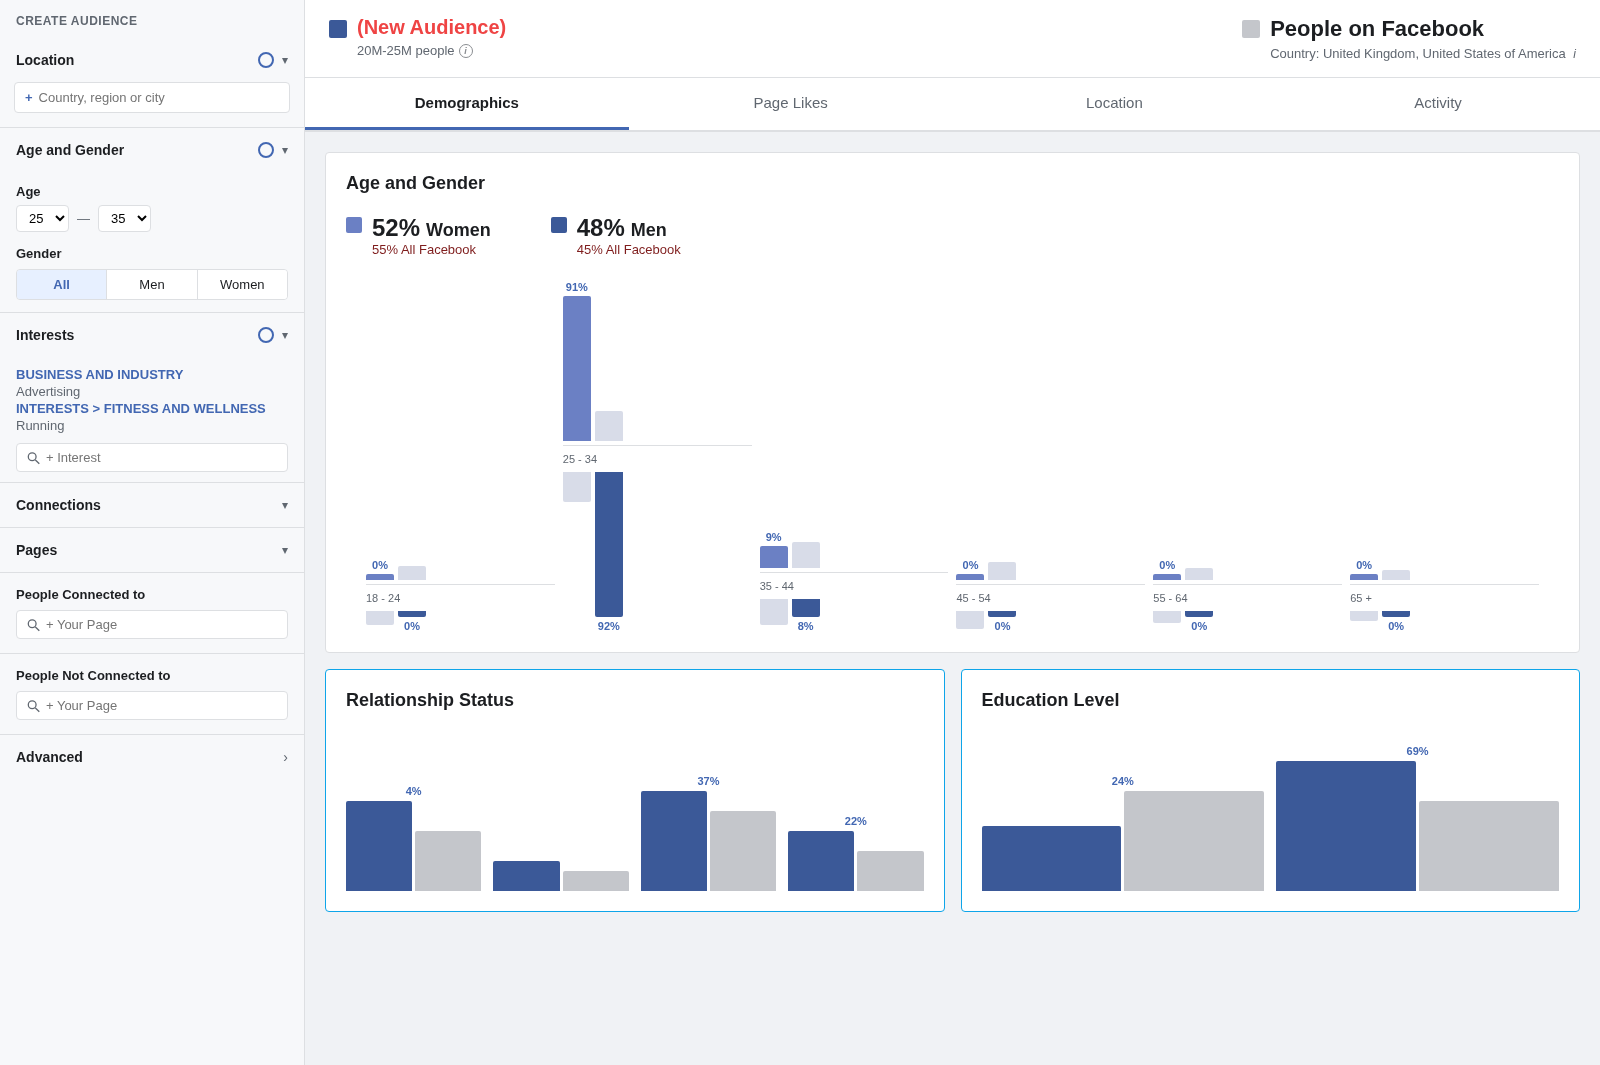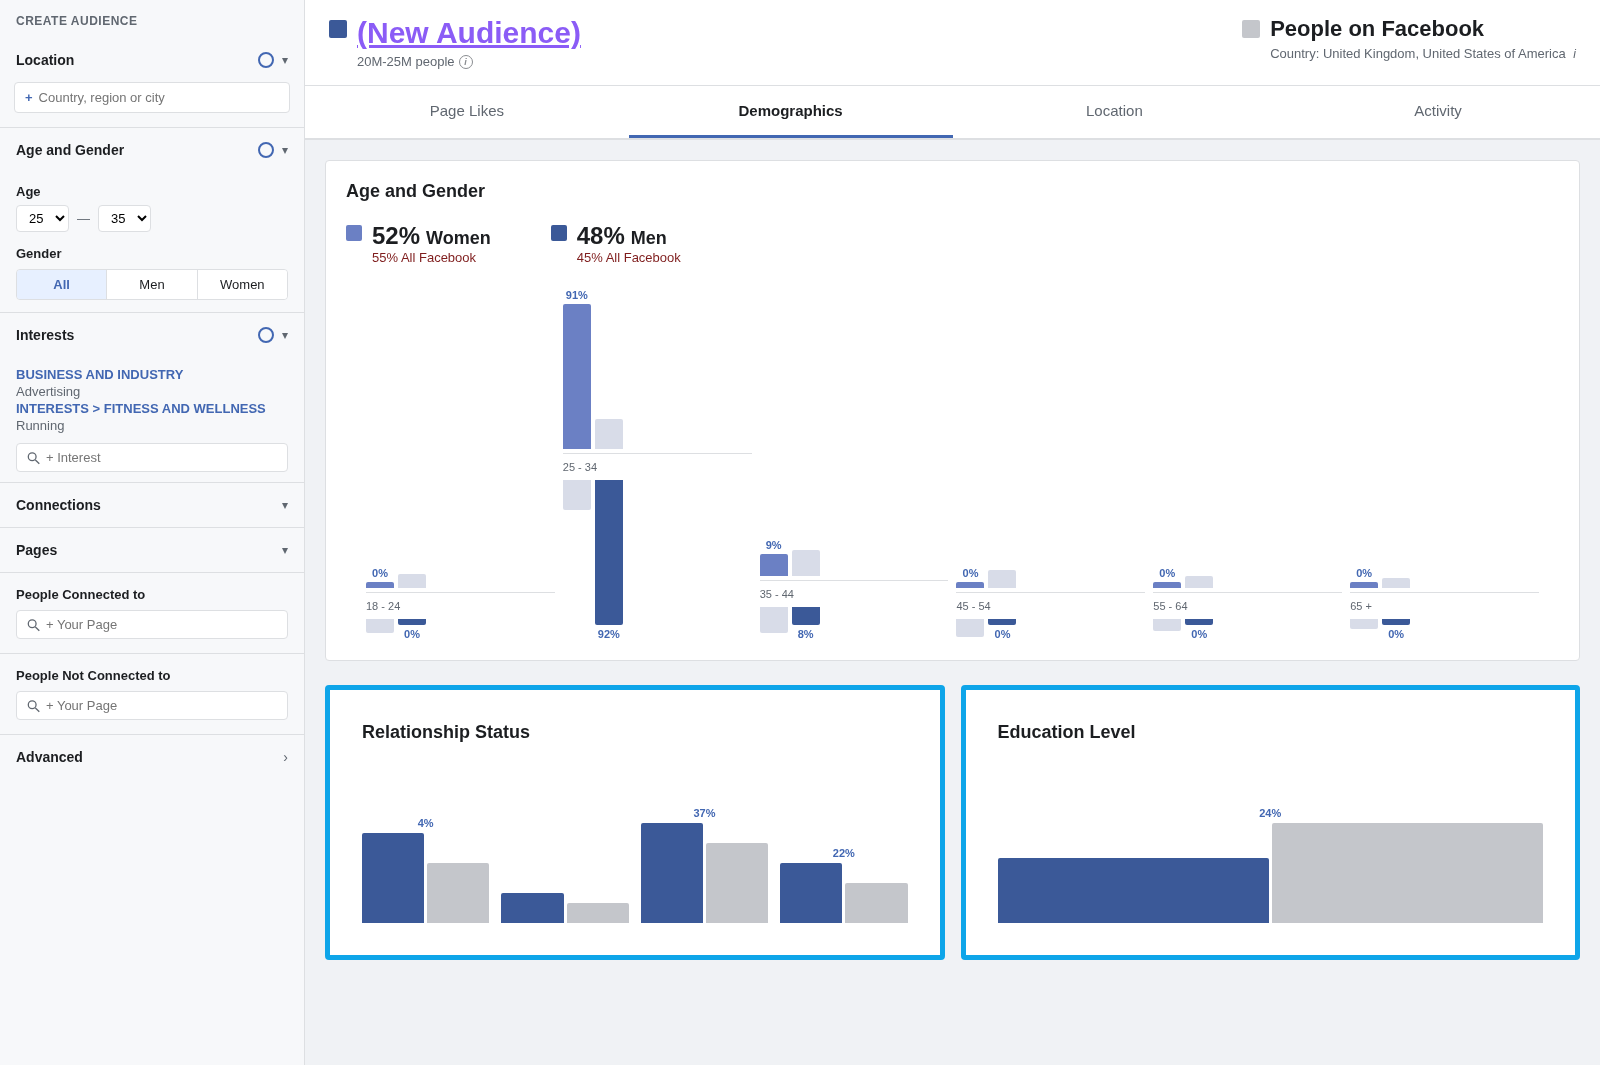--- a/index.html
+++ b/index.html
@@ -40,21 +40,21 @@
     .people-input input { border: none; outline: none; font-size: 13px; color: #606770; background: transparent; width: 100%; }
     .advanced-section { display: flex; justify-content: space-between; align-items: center; padding: 14px 16px; cursor: pointer; }
     .advanced-label { font-weight: 600; font-size: 14px; }
     .chevron-right { color: #606770; font-size: 14px; }
 
     
     #main { flex: 1; overflow-y: auto; padding: 0; }
     .audience-header { background: white; padding: 16px 24px; display: flex; justify-content: space-between; align-items: flex-start; border-bottom: 1px solid #dddfe2; }
     .audience-title-block { display: flex; align-items: flex-start; gap: 10px; }
     .blue-square { width: 18px; height: 18px; background: #3b5998; border-radius: 2px; margin-top: 4px; flex-shrink: 0; }
-    .audience-name { font-size: 30px; font-weight: 700; color: #8b5cf6; text-decoration: underline; }
+    .audience-name { font-size: 20px; font-weight: 700; color: #ef4444; }
     .audience-count { font-size: 13px; color: #606770; margin-top: 4px; display: flex; align-items: center; gap: 4px; }
     .info-icon { width: 14px; height: 14px; border: 1.5px solid #8a8d91; border-radius: 50%; display: inline-flex; align-items: center; justify-content: center; font-size: 9px; color: #8a8d91; font-style: italic; font-weight: 700; }
     .fb-people-block { display: flex; align-items: flex-start; gap: 10px; }
     .gray-square { width: 18px; height: 18px; background: #c4c6cb; border-radius: 2px; margin-top: 4px; flex-shrink: 0; }
     .fb-people-title { font-size: 22px; font-weight: 700; color: #1c1e21; }
     .fb-people-sub { font-size: 13px; color: #606770; margin-top: 4px; }
 
     
     .tabs-row { background: white; display: flex; border-bottom: 2px solid #dddfe2; }
     .tab { flex: 1; padding: 16px 0; text-align: center; font-size: 15px; color: #606770; cursor: pointer; position: relative; border-bottom: 3px solid transparent; }
@@ -69,21 +69,21 @@
     .legend-square { width: 16px; height: 16px; border-radius: 2px; margin-top: 3px; flex-shrink: 0; }
     .legend-square.women { background: #6b80c4; }
     .legend-square.men { background: #3b5998; }
     .legend-pct { font-size: 24px; font-weight: 700; color: #1c1e21; }
     .legend-gender { font-size: 18px; font-weight: 700; color: #1c1e21; }
     .legend-sub { font-size: 13px; color: #7f1d1d; }
     .age-groups { display: flex; justify-content: space-around; align-items: flex-end; gap: 8px; padding: 0 20px; }
     .age-group { display: flex; flex-direction: column; align-items: flex-start; gap: 4px; flex: 1; }
 
     .bottom-charts { display: flex; gap: 16px; }
-    .bottom-card { flex: 1; background: white; border: 5px solid #0ea5e9; border-radius: 4px; padding: 32px; margin-top: 8px; }
+    .bottom-card { flex: 1; background: white; border: 1px solid #0ea5e9; border-radius: 4px; padding: 20px; }
   </style>
 </head>
 <body>
 
 <div id="sidebar">
   <div class="sidebar-header">CREATE AUDIENCE</div>
 
   <div class="sidebar-section">
     <div class="sidebar-section-header">
       <span class="sidebar-section-title">Location</span>
@@ -212,22 +212,22 @@
         <div class="fb-people-title">People on Facebook</div>
         <div class="fb-people-sub">
           <span>Country: United Kingdom, United States of America</span>
           <span style="font-style:italic;font-size:12px;margin-left:4px;">i</span>
         </div>
       </div>
     </div>
   </div>
 
   <div class="tabs-row">
+    <div class="tab active">Demographics</div>
     <div class="tab">Page Likes</div>
-    <div class="tab active">Demographics</div>
     <div class="tab">Location</div>
     <div class="tab">Activity</div>
   </div>
 
   <div class="charts-area">
 
     <div class="chart-card">
       <div class="chart-title">Age and Gender</div>
 
       <div class="legend-row">
@@ -437,18 +437,25 @@
         <div class="chart-title">Education Level</div>
         <div style="display:flex;align-items:flex-end;gap:12px;height:160px;padding-top:10px;" id="edu-bars-container">
 
         <div style="display: flex; flex-direction: column; align-items: center; flex: 1 1 0%; gap: 4px; height: 100%; justify-content: flex-end;">
     <span style="font-size:11px;color:#4267b2;font-weight:600;">24%</span>
     <div style="display:flex;gap:3px;align-items:flex-end;width:100%;">
       <div style="flex:1;height:65px;background:#3b5998;border-radius:2px 2px 0 0;"></div>
       <div style="flex:1;height:100px;background:#c4c6cb;border-radius:2px 2px 0 0;"></div>
     </div>
   </div>
+            <div style="display: flex; flex-direction: column; align-items: center; flex: 1 1 0%; gap: 4px; height: 100%; justify-content: flex-end;">
+    <span style="font-size:11px;color:#4267b2;font-weight:600;">69%</span>
+    <div style="display:flex;gap:3px;align-items:flex-end;width:100%;">
+      <div style="flex:1;height:130px;background:#3b5998;border-radius:2px 2px 0 0;"></div>
+      <div style="flex:1;height:90px;background:#c4c6cb;border-radius:2px 2px 0 0;"></div>
+    </div>
+  </div>
           </div>
       </div>
     </div>
 
   </div>
 </div>
 
 </body></html>

